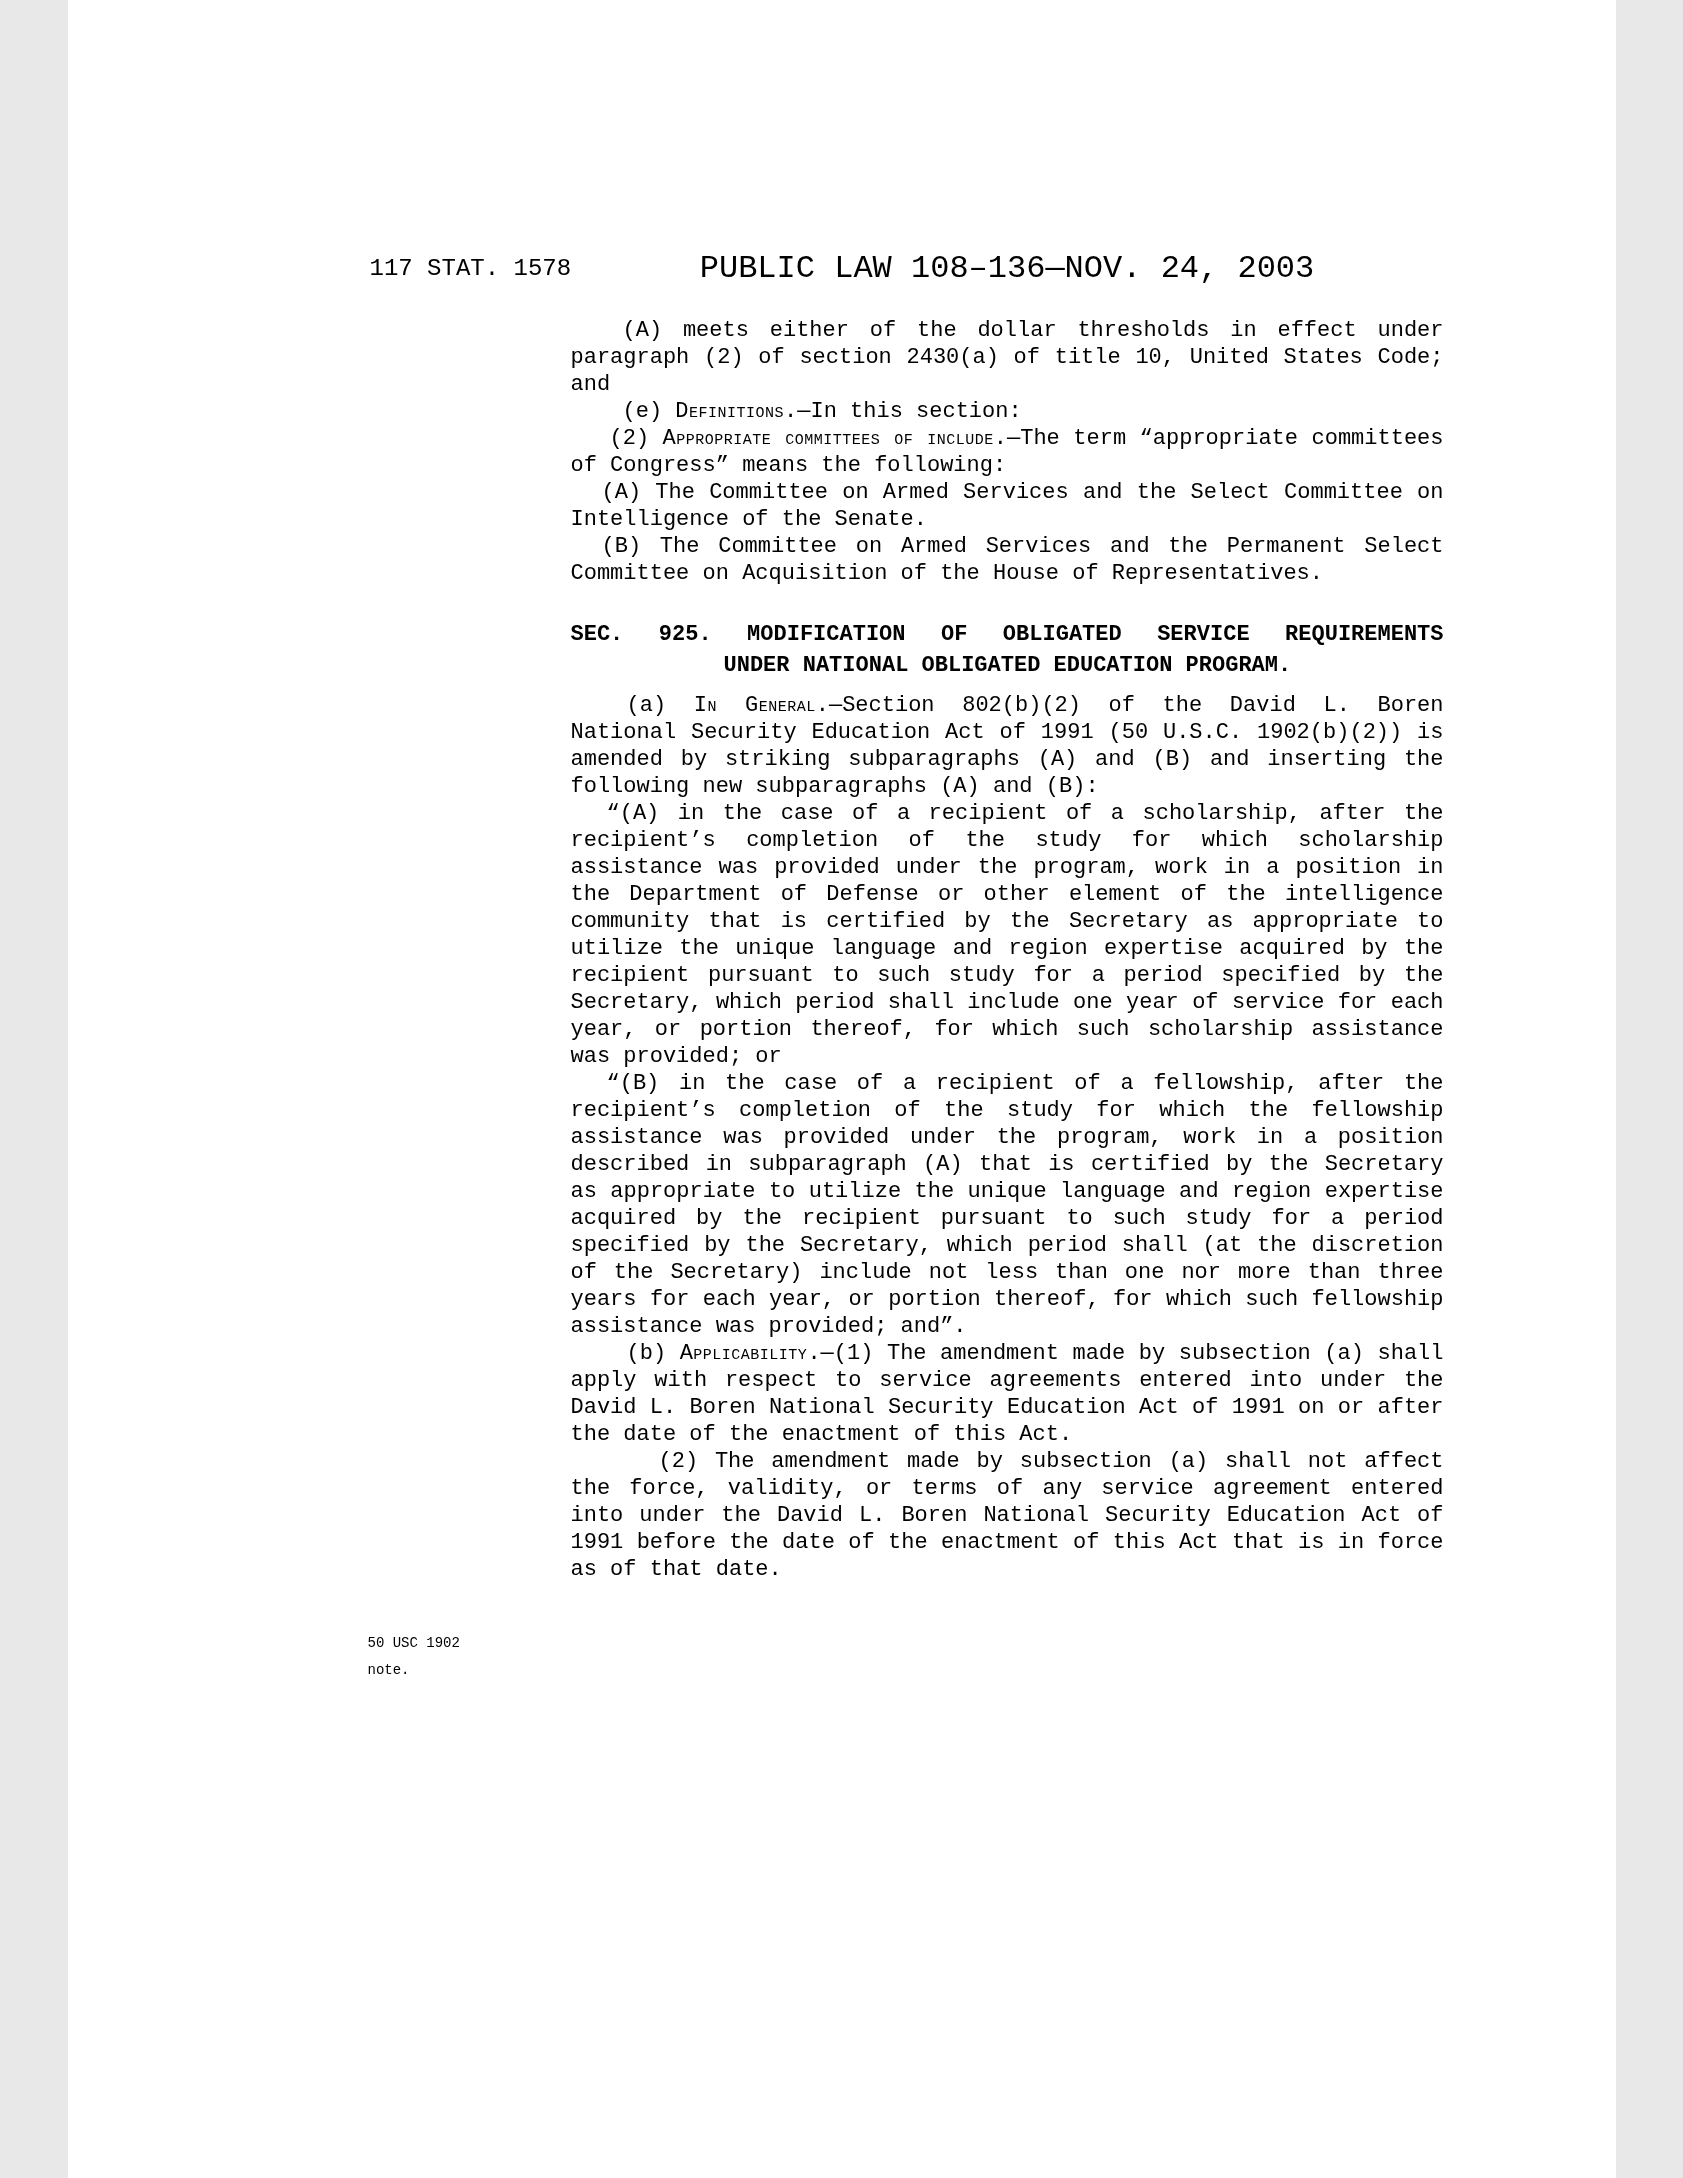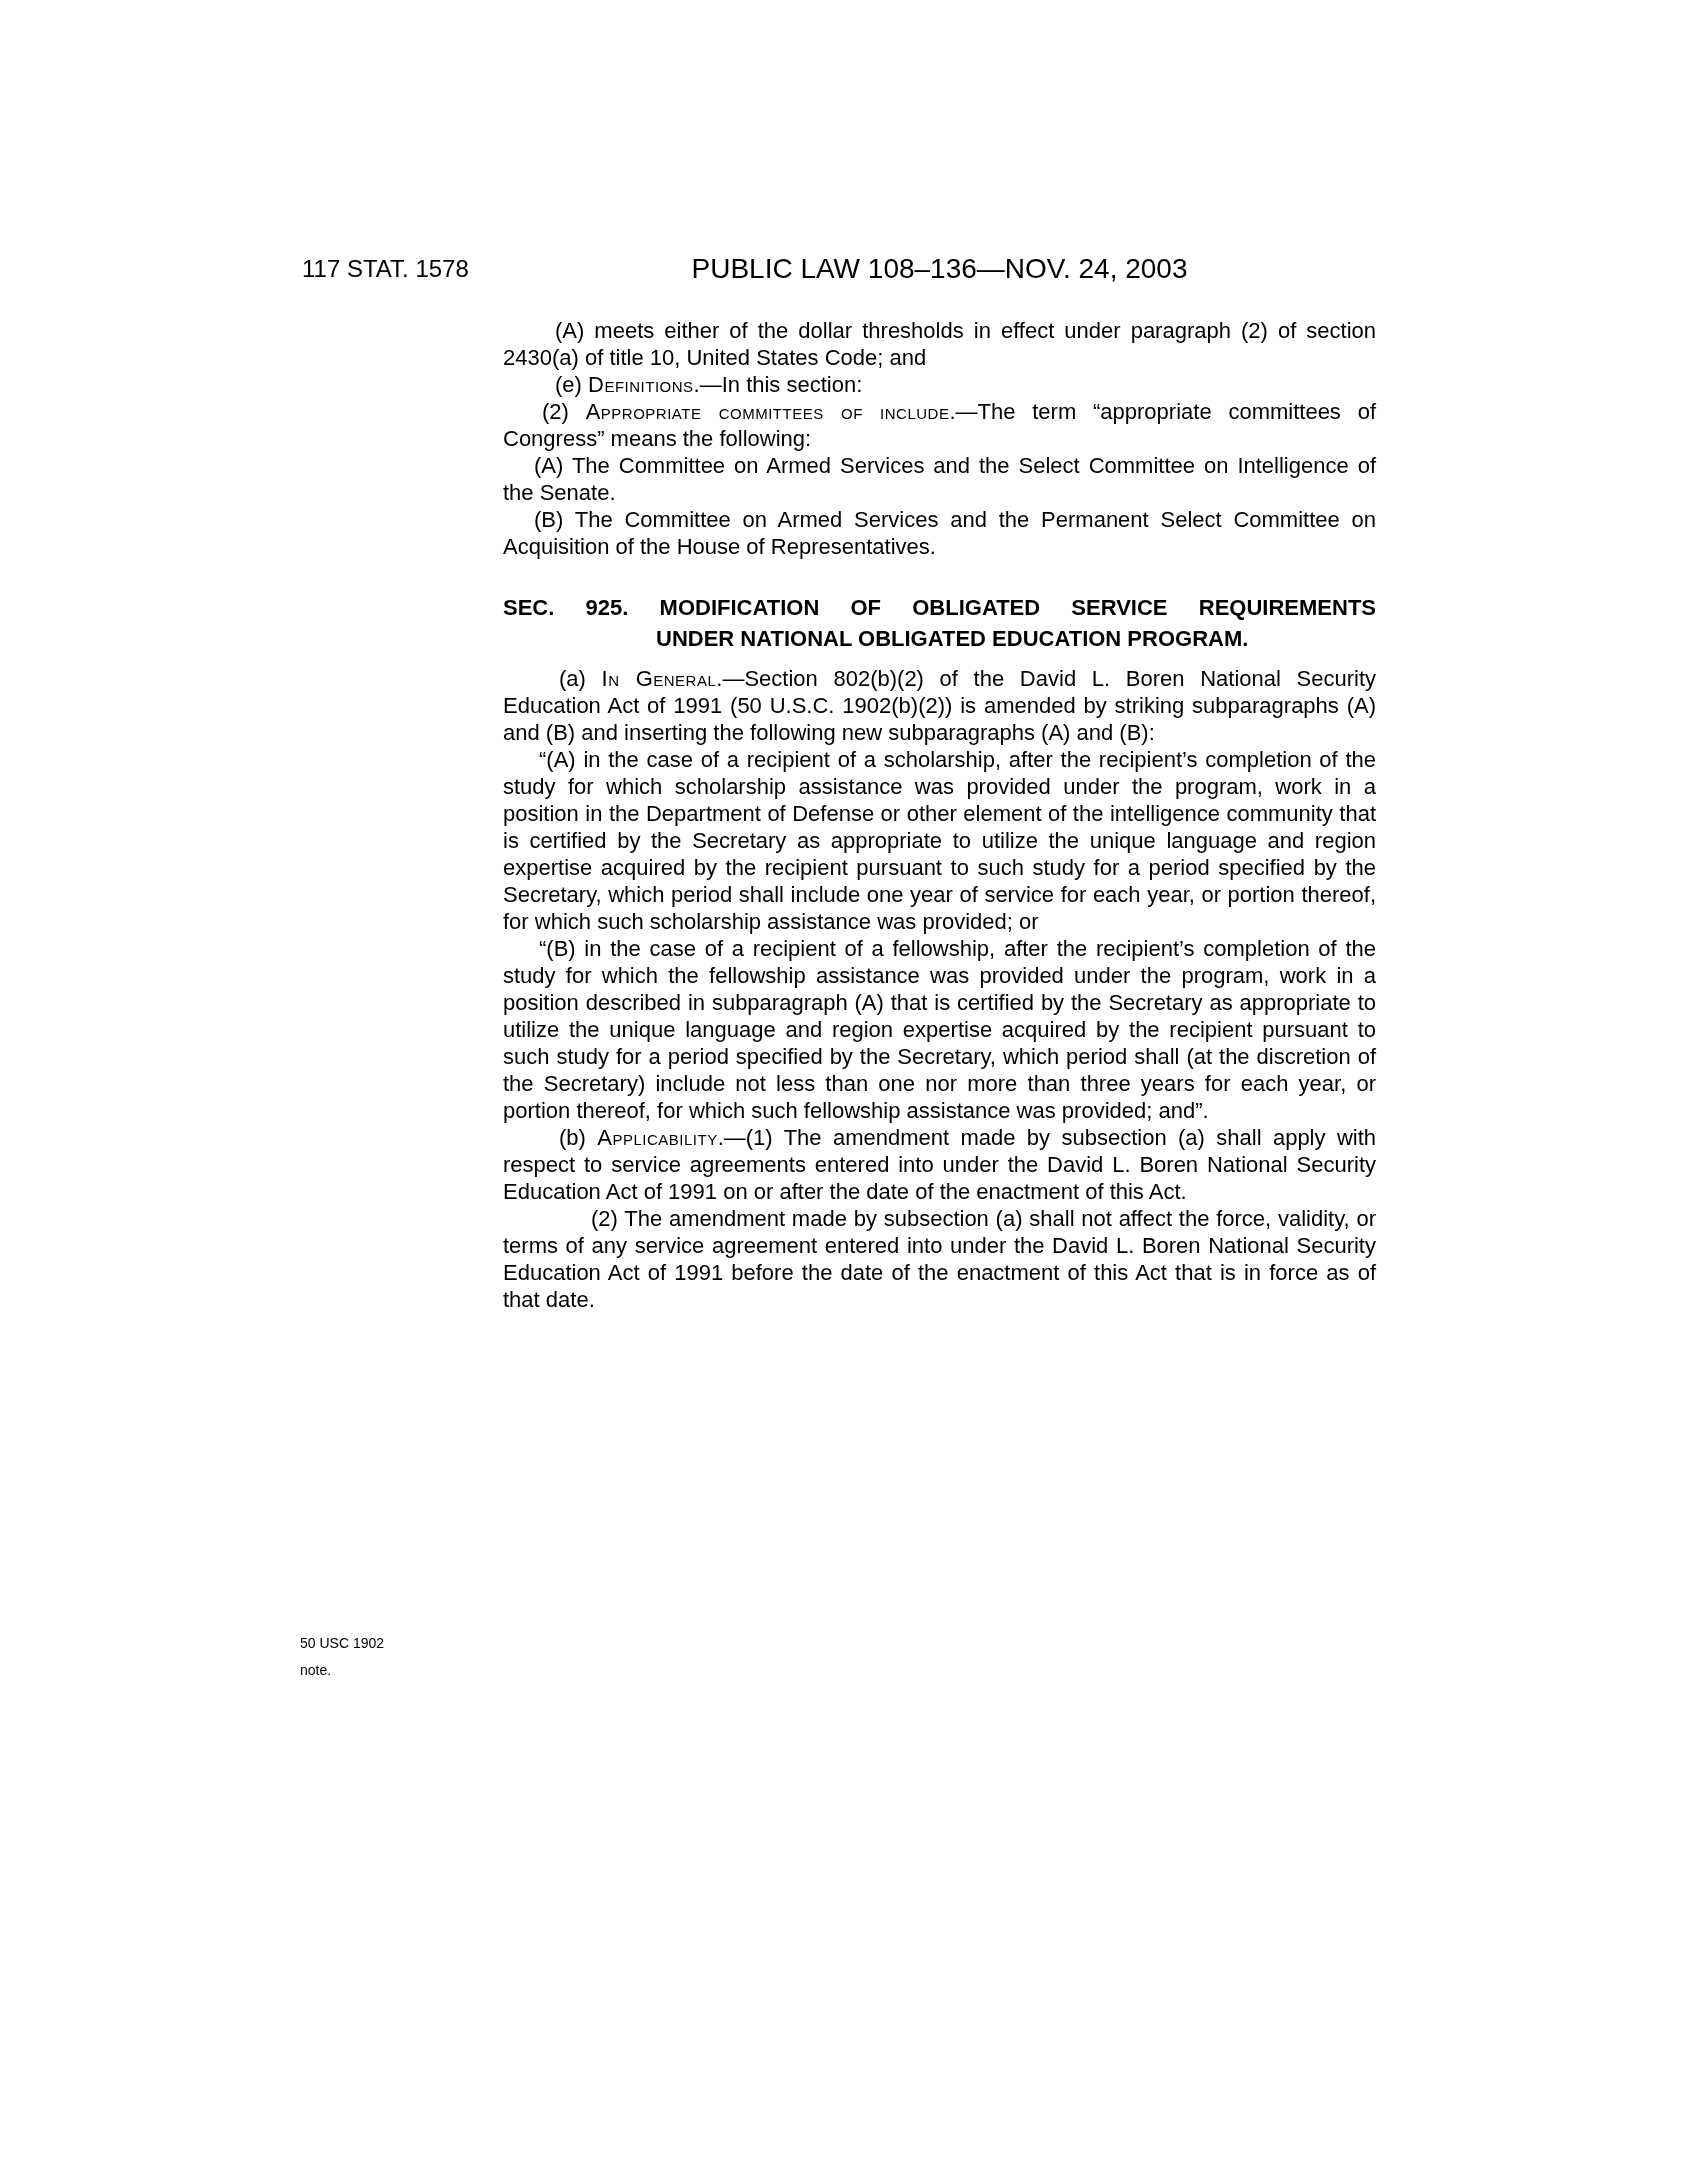--- a/index.html
+++ b/index.html
@@ -1,39 +1,39 @@
 <!DOCTYPE html>
 <html><head>
 <meta charset="utf-8">
 <style>
   html, body { margin: 0; padding: 0; background: #e8e8e8; }
   .page {
     position: relative;
-    width: 1683px;
+    width: 1548px;
     height: 2178px;
     margin: 0 auto;
     background: #ffffff;
     color: #000000;
-    font-family: Liberation Sans, sans-serif;
+    font-family: Liberation Mono, monospace;
   }
   .running-head-left {
     position: absolute;
     left: 302px;
     top: 255px;
     font-size: 24px;
     line-height: 28px;
     white-space: nowrap;
   }
   .running-head-center {
     position: absolute;
     left: 503px;
     top: 255px;
     width: 873px;
     text-align: center;
-    font-size: 28px;
+    font-size: 32px;
     line-height: 28px;
     white-space: nowrap;
   }
   .margin-note {
     position: absolute;
     left: 300px;
     top: 1630px;
     width: 168px;
     font-size: 14px;
     line-height: 27px;

